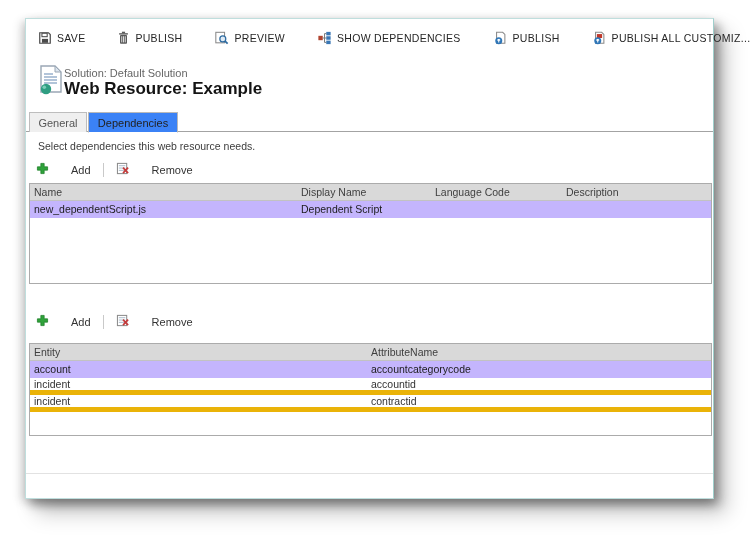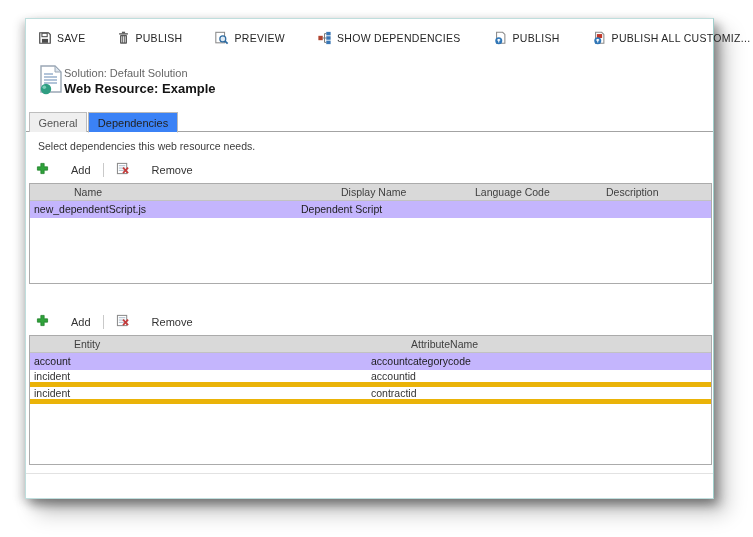--- a/index.html
+++ b/index.html
@@ -15,41 +15,41 @@
   
   .cmdbar { position:absolute; left:12px; top:12px; height:20px; display:flex; align-items:flex-start; gap:32px; }
   .cmd { display:flex; align-items:center; gap:5px; cursor:pointer; white-space:nowrap; }
   .cmd span.lbl { font-size:10.5px; color:#262626; letter-spacing:0.3px; }
   .cmd svg { display:block; }
 
   
   .rec-header { position:absolute; left:12px; top:46px; display:flex; }
   .rec-header .titles { padding-top:1px; }
   .solution-label { font-size:11px; color:#666; line-height:15px; }
-  .record-title { font-size:13px; font-weight:bold; color:#141414; line-height:16px; }
+  .record-title { font-size:17px; font-weight:bold; color:#141414; line-height:16px; }
 
   
   .tabstrip { position:absolute; left:0; top:93px; width:100%; height:20px; border-bottom:1px solid #a3a3a3;text-align:right; }
   .tab { position:absolute; top:0; height:20px; font-size:11px; display:flex; align-items:center; justify-content:center; cursor:pointer; }
   .tab.inactive { left:3px; width:58px; background:#efefef; border:1px solid #bdbdbd; border-bottom:none; color:#555; }
   .tab.active { left:62px; width:90px; background:#3b82f6; border:1px solid #b9b9b9; border-bottom:1px solid #fff; height:21px; color:#222; z-index:2; }
 
   .instruction { position:absolute; left:12px; top:121px; font-size:10.5px; color:#3c3c3c; }
 
   
   .gridbar { position:absolute; left:10px; height:20px; display:flex; align-items:center; gap:8px; }
   .gridbar .act { display:flex; align-items:center; gap:22px; cursor:pointer; }
   .gridbar .act .lbl { font-size:11px; color:#333; }
   .vsep { width:1px; height:14px; background:#c9c9c9; margin:0 4px; }
 
   
   .grid { position:absolute; left:3px; width:683px; background:#fff; border:1px solid #ababab; }
   .grow { display:flex; height:17px; align-items:center; font-size:10.5px; }
   .grow .c { padding-left:4px; overflow:hidden; white-space:nowrap; height:17px; line-height:17px; }
-  .ghead { background:#d9d9d9; color:#3f3f3f; border-bottom:1px solid #c2c2c2;padding-left:40px; }
+  .ghead { background:#d9d9d9; color:#3f3f3f; border-bottom:1px solid #c2c2c2; }
   .gsel  { background:#c4b5fd; color:#1c1c1c; }
   .gplain{ background:#fff; color:#333; border-bottom:5px solid #eab308; }
   
   .t1 .c0{width:267px;} .t1 .c1{width:134px;} .t1 .c2{width:131px;} .t1 .c3{flex:1;}
   
   .t2 .c0{width:337px;} .t2 .c1{flex:1;}
 
   .footer-line { position:absolute; left:0; top:454px; width:100%; border-top:1px solid #e2e2e2; height:0; }
 </style>
 </head>
@@ -199,21 +199,21 @@
               <rect x="1.5" y="1.5" width="10" height="11" fill="#fff" stroke="#8a8a8a" stroke-width="1.1"></rect>
               <line x1="3" y1="4" x2="10" y2="4" stroke="#a8b8c8" stroke-width="1"></line>
               <line x1="3" y1="6.5" x2="10" y2="6.5" stroke="#a8b8c8" stroke-width="1"></line>
               <line x1="3" y1="9" x2="10" y2="9" stroke="#a8b8c8" stroke-width="1"></line>
               <path d="M7.5 6l5.5 6M13 6l-5.5 6" stroke="#c43b3b" stroke-width="1.8"></path>
             </svg></span>
         <span class="lbl">Remove</span>
       </div>
     </div>
 
-    <div class="grid t2" style="top:316px; height:130px;">
+    <div class="grid t2" style="top:324px; height:93px;">
       <div class="grow ghead">
         <div class="c c0">Entity</div>
         <div class="c c1">AttributeName</div>
       </div>
       <div class="grow gsel">
         <div class="c c0">account</div>
         <div class="c c1">accountcategorycode</div>
       </div>
       <div class="grow gplain">
         <div class="c c0">incident</div>

